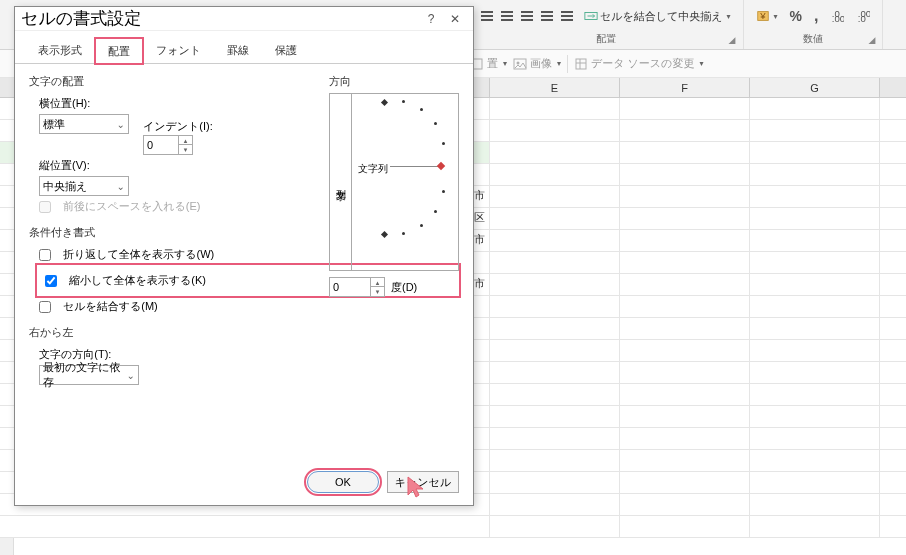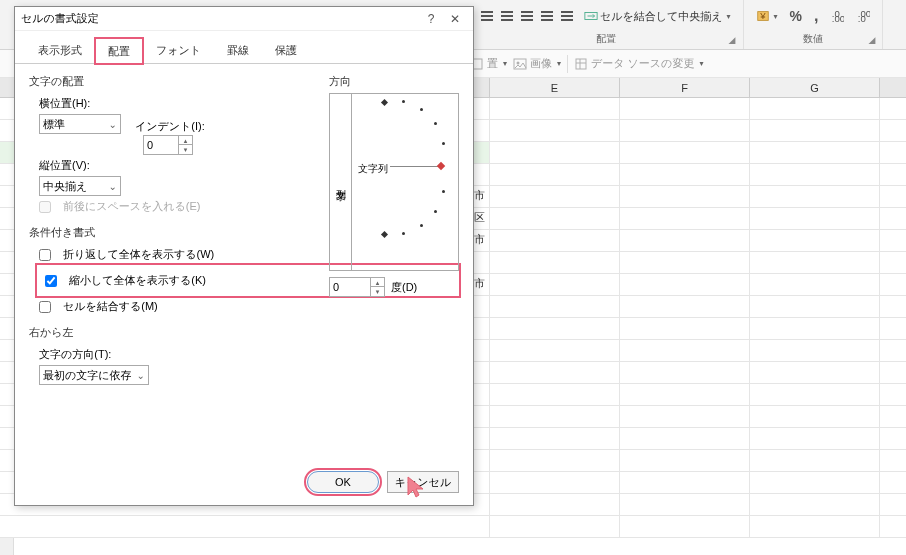--- a/index.html
+++ b/index.html
@@ -26,34 +26,34 @@
 .col-header.first { width: 490px; background: #e8e8e8; }
 .grid-rows { }
 .grid-row { display: flex; height: 22px; border-bottom: 1px solid #e5e5e5; }
 .cell { width: 130px; border-right: 1px solid #e5e5e5; padding: 2px 4px; color: #333; }
 .cell.frag { width: 490px; text-align: right; background: #fff; }
 .cell.frag-green { width: 490px; background: #e8f5e8; text-align: right; }
 
 
 .dialog { position: absolute; left: 14px; top: 6px; width: 460px; height: 500px; background: #fff; border: 1px solid #888; box-shadow: 2px 2px 8px rgba(0,0,0,0.2); }
 .dlg-title { height: 24px; display: flex; align-items: center; padding: 0 6px; border-bottom: 1px solid #eee; }
-.dlg-title-text { flex: 1; font-size: 11px; }
+.dlg-title-text { flex: 1; font-size: 17px; }
 .dlg-title-btn { width: 24px; text-align: center; color: #555; font-size: 12px; }
 
 .tabs { display: flex; padding: 6px 10px 0 10px; border-bottom: 1px solid #ccc; gap: 0; }
 .tab { padding: 5px 12px; border: 1px solid transparent; border-bottom: none; color: #333; cursor: pointer; }
 .tab.active { border-color: #ccc; background: #fff; position: relative; top: 1px; }
 .tab.highlighted { outline: 2px solid #e85a7a; outline-offset: -1px; }
 
 .dlg-body { padding: 10px 14px; position: relative; height: 420px; }
 
 .group-label { font-size: 11px; color: #333; margin-bottom: 4px; }
 .form-row { display: flex; align-items: flex-end; margin: 3px 0 3px 10px; }
 .form-label { width: 70px; }
-.select { width: 82px; height: 20px; border: 1px solid #aaa; display: flex; align-items: center; justify-content: space-between; padding: 0 3px; background: #fff; }
+.select { width: 90px; height: 20px; border: 1px solid #aaa; display: flex; align-items: center; justify-content: space-between; padding: 0 3px; background: #fff; }
 .select::after { content: "⌄"; color: #666; font-size: 10px; }
 .num-input { width: 50px; height: 20px; border: 1px solid #aaa; display: flex; align-items: center; }
 .num-input span { flex: 1; padding: 0 3px; }
 .spinner { width: 14px; display: flex; flex-direction: column; border-left: 1px solid #aaa; }
 .spinner div { height: 9px; font-size: 7px; text-align: center; line-height: 9px; color: #666; }
 .spinner div:first-child { border-bottom: 1px solid #aaa; }
 
 .checkbox-row { display: flex; align-items: center; margin: 3px 0 3px 10px; gap: 12px; }
 .checkbox-row input { width: 12px; height: 12px; }
 .checkbox-row.disabled { color: #aaa; }
@@ -380,21 +380,21 @@
         <span>セルを結合する(M)</span>
       </div>
     </fieldset>
 
     <fieldset>
       <legend class="group-label">右から左</legend>
       <div class="form-row">
         <div class="form-label" style="width:auto">文字の方向(T):</div>
       </div>
       <div class="form-row">
-        <div class="select" style="width:110px">
+        <div class="select" style="width:100px">
             <span>最初の文字に依存</span>
           </div>
       </div>
     </fieldset>
 
     <div class="orientation-box">
       <div class="group-label">方向</div>
       <div class="orient-canvas">
         <div class="orient-left">文字列</div>
         <div class="orient-right">

